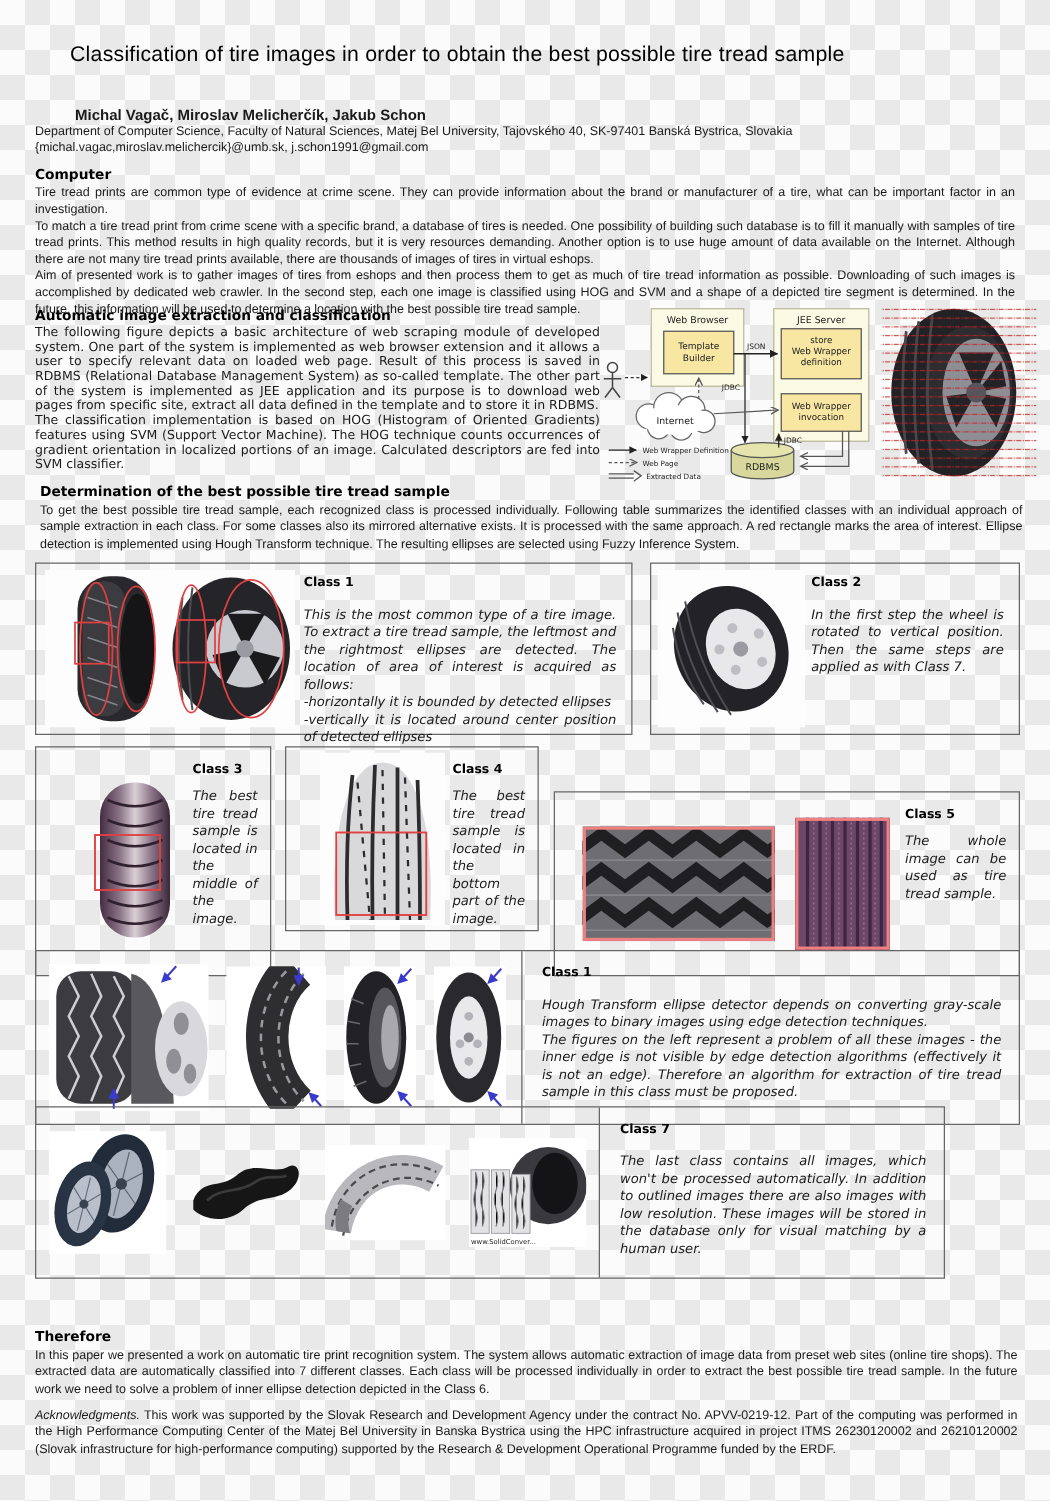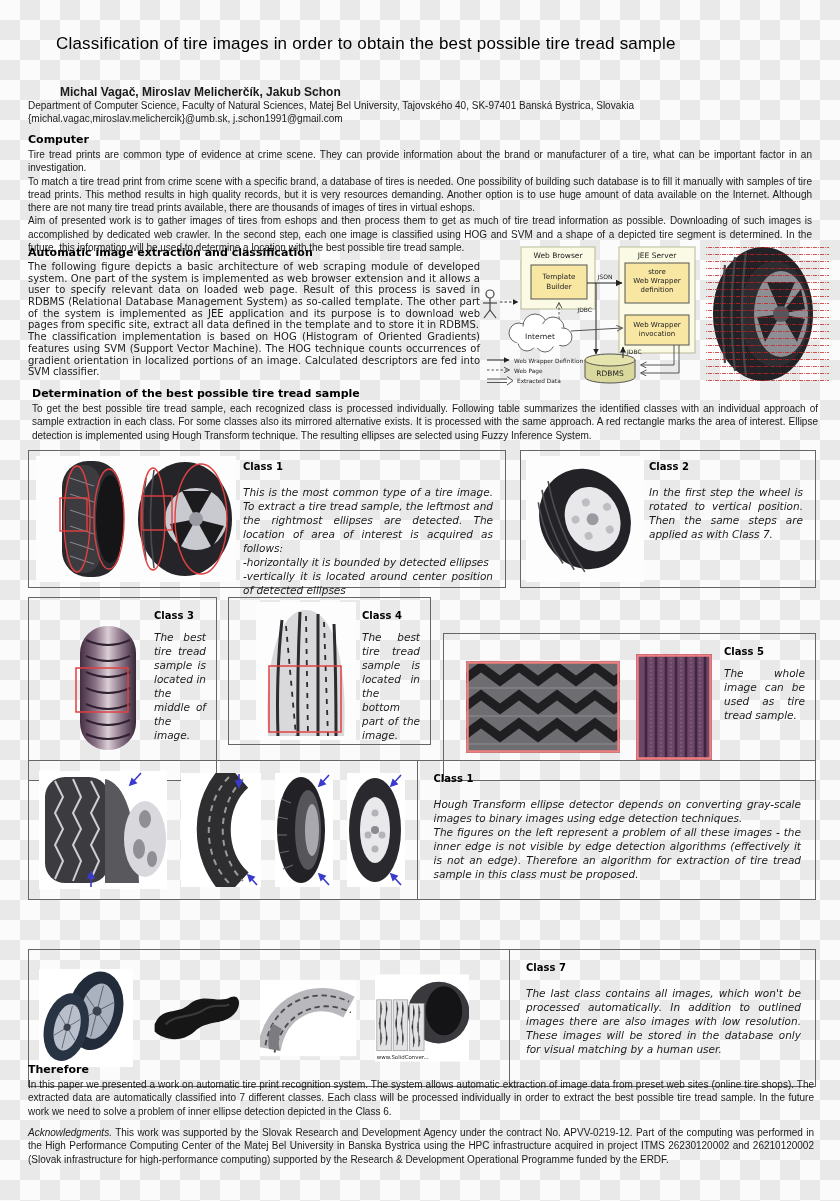--- a/index.html
+++ b/index.html
@@ -25,21 +25,21 @@
   .diagram-wrap{left:479px;top:239px;width:222px;height:152px;}
   .hog-wrap{left:701px;top:237px;width:133px;height:153px;}
   .sec-det{left:32px;top:387px;width:786px;}
   .cbox{position:absolute;border:1px solid #666;box-sizing:border-box;display:flex;}
   .c1{left:28px;top:450px;width:478px;height:138px;}
   .c2{left:520px;top:450px;width:296px;height:138px;}
   .c3{left:28px;top:597px;width:189px;height:184px;padding-left:33px;}
   .c4{left:228px;top:597px;width:203px;height:148px;padding-left:21px;}
   .c5{left:443px;top:597px;width:373px;height:148px;margin-top:36px;}
   .c6{left:28px;top:760px;width:788px;height:140px;}
-  .c7{left:28px;top:949px;width:788px;height:138px;gap:30px;}
+  .c7{left:28px;top:885px;width:728px;height:138px;}
   .cimg{flex:none;display:flex;align-items:center;justify-content:center;}
   .ctxt{font:10.5px/1.33 "DejaVu Sans",sans-serif;text-align:justify;}
   .ctxt .h2{margin:0 0 14px 0;font-size:10px;}
   .ctxt p{margin:0;white-space:pre-line;font-style:italic;}
   .imgrow{display:flex;align-items:center;gap:14px;padding:6px 10px;flex:1;}
   .panel-r{border-left:1px solid #666;box-sizing:border-box;padding:12px 14px 10px 16px;}
   .sec-conc{left:28px;top:1063px;width:786px;}
   .sec-ack{left:28px;top:1126px;width:786px;}
   .ack-label{font-style:italic;}
   svg{display:block;}

